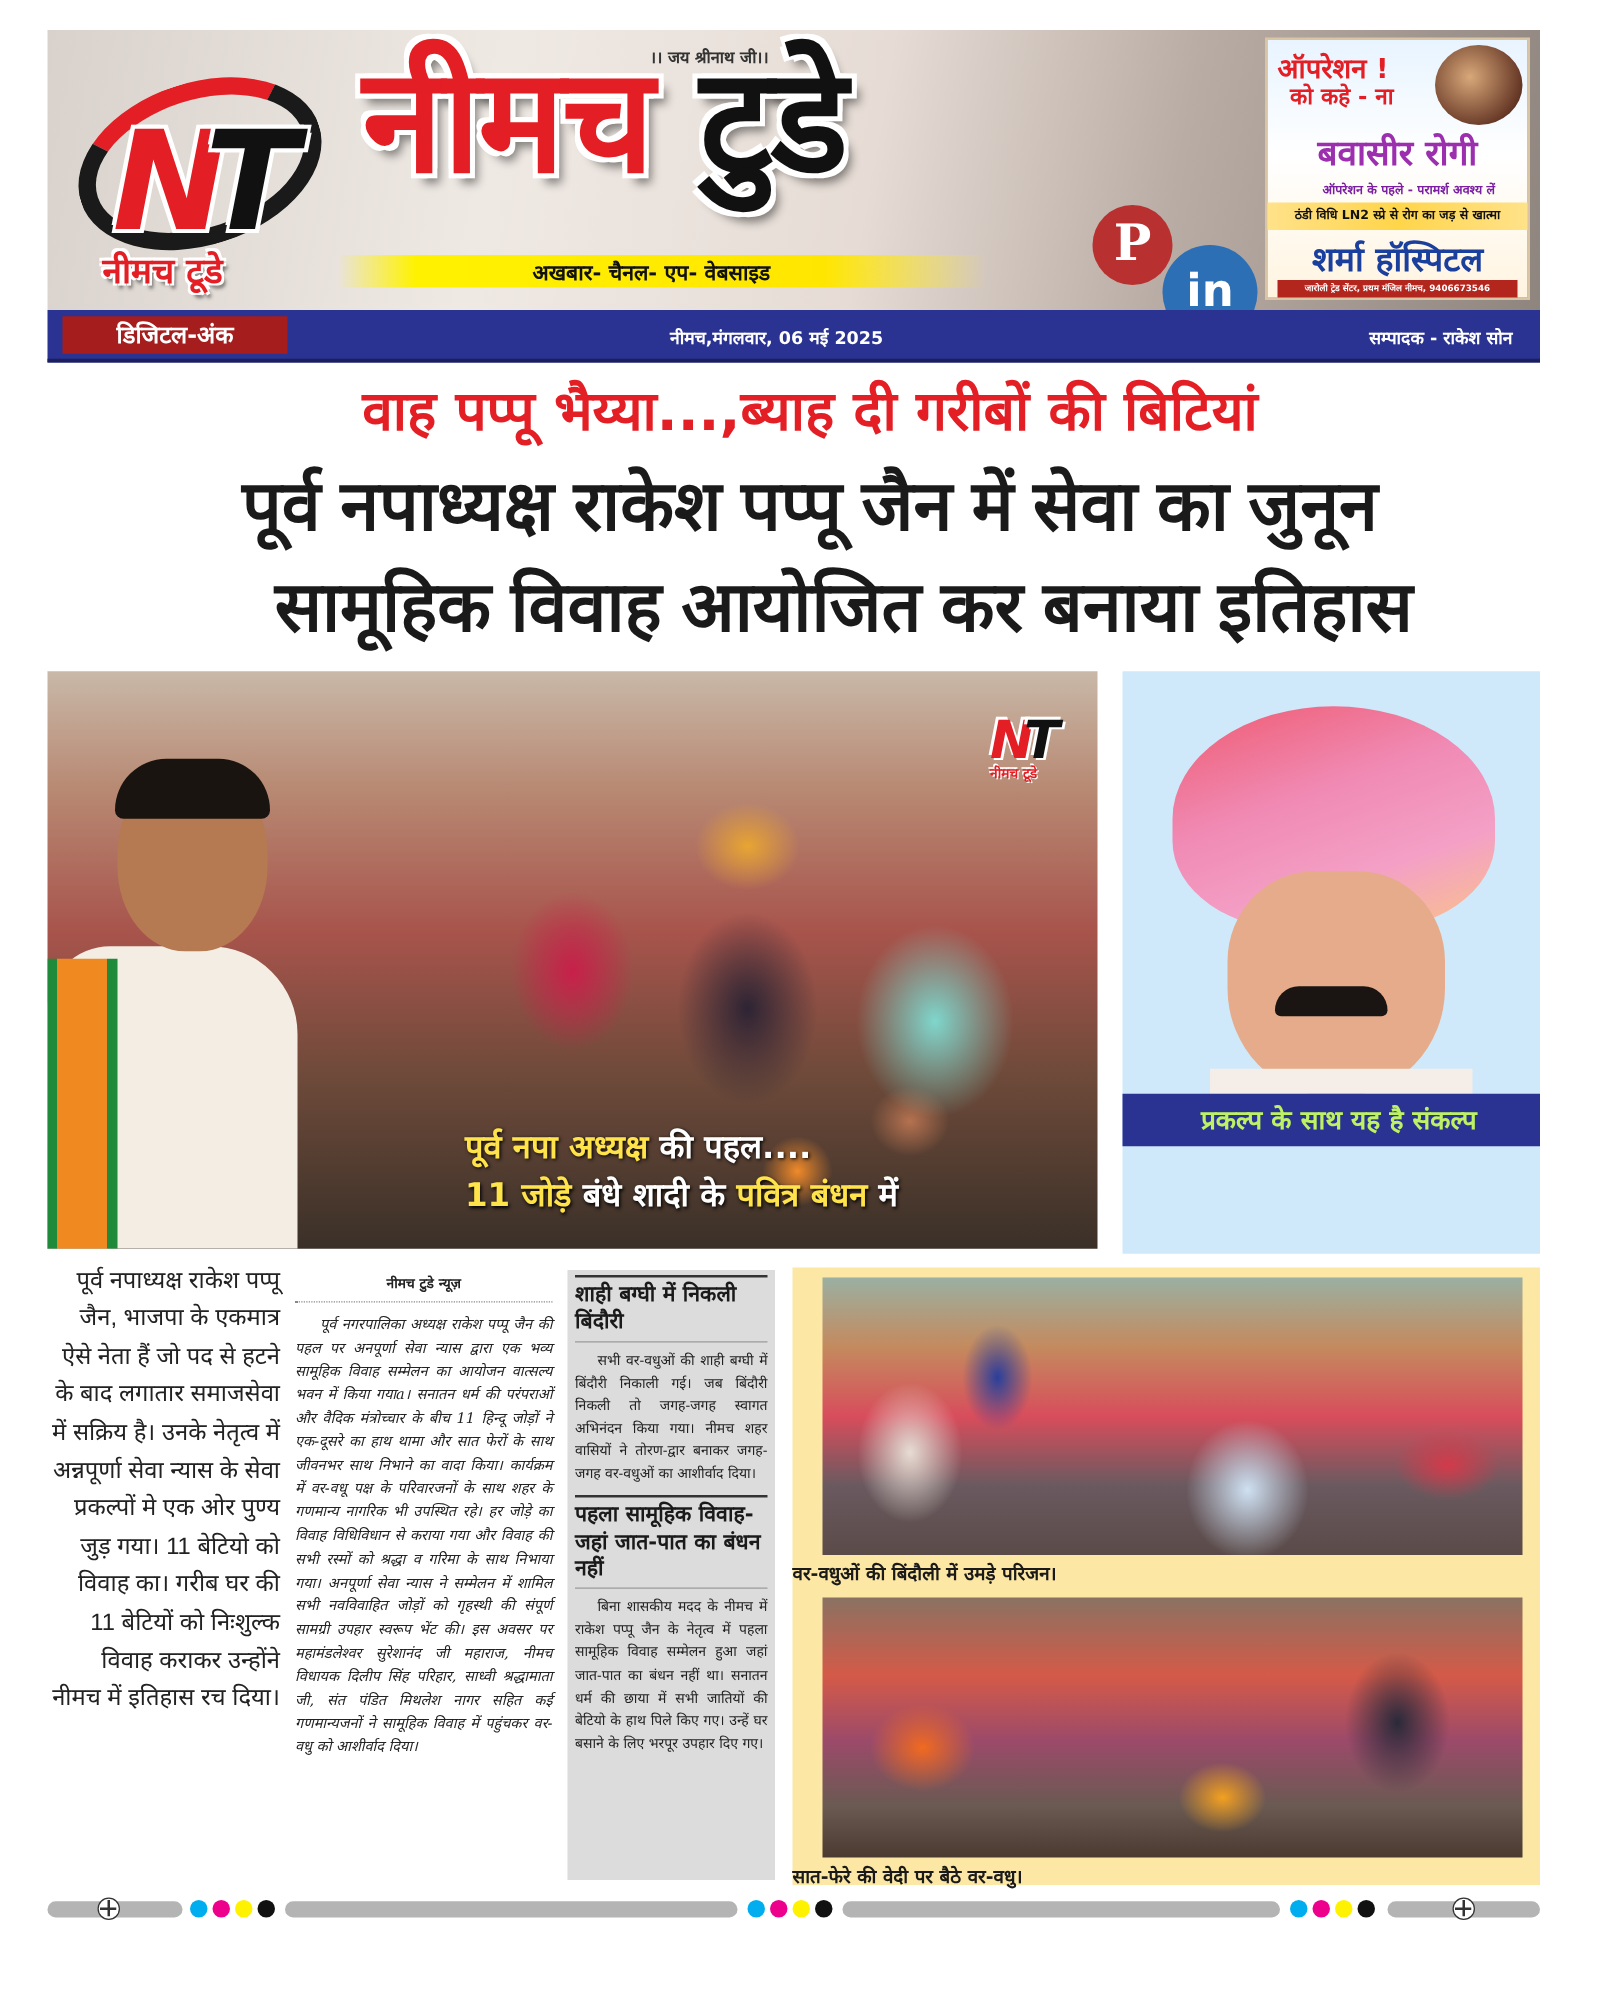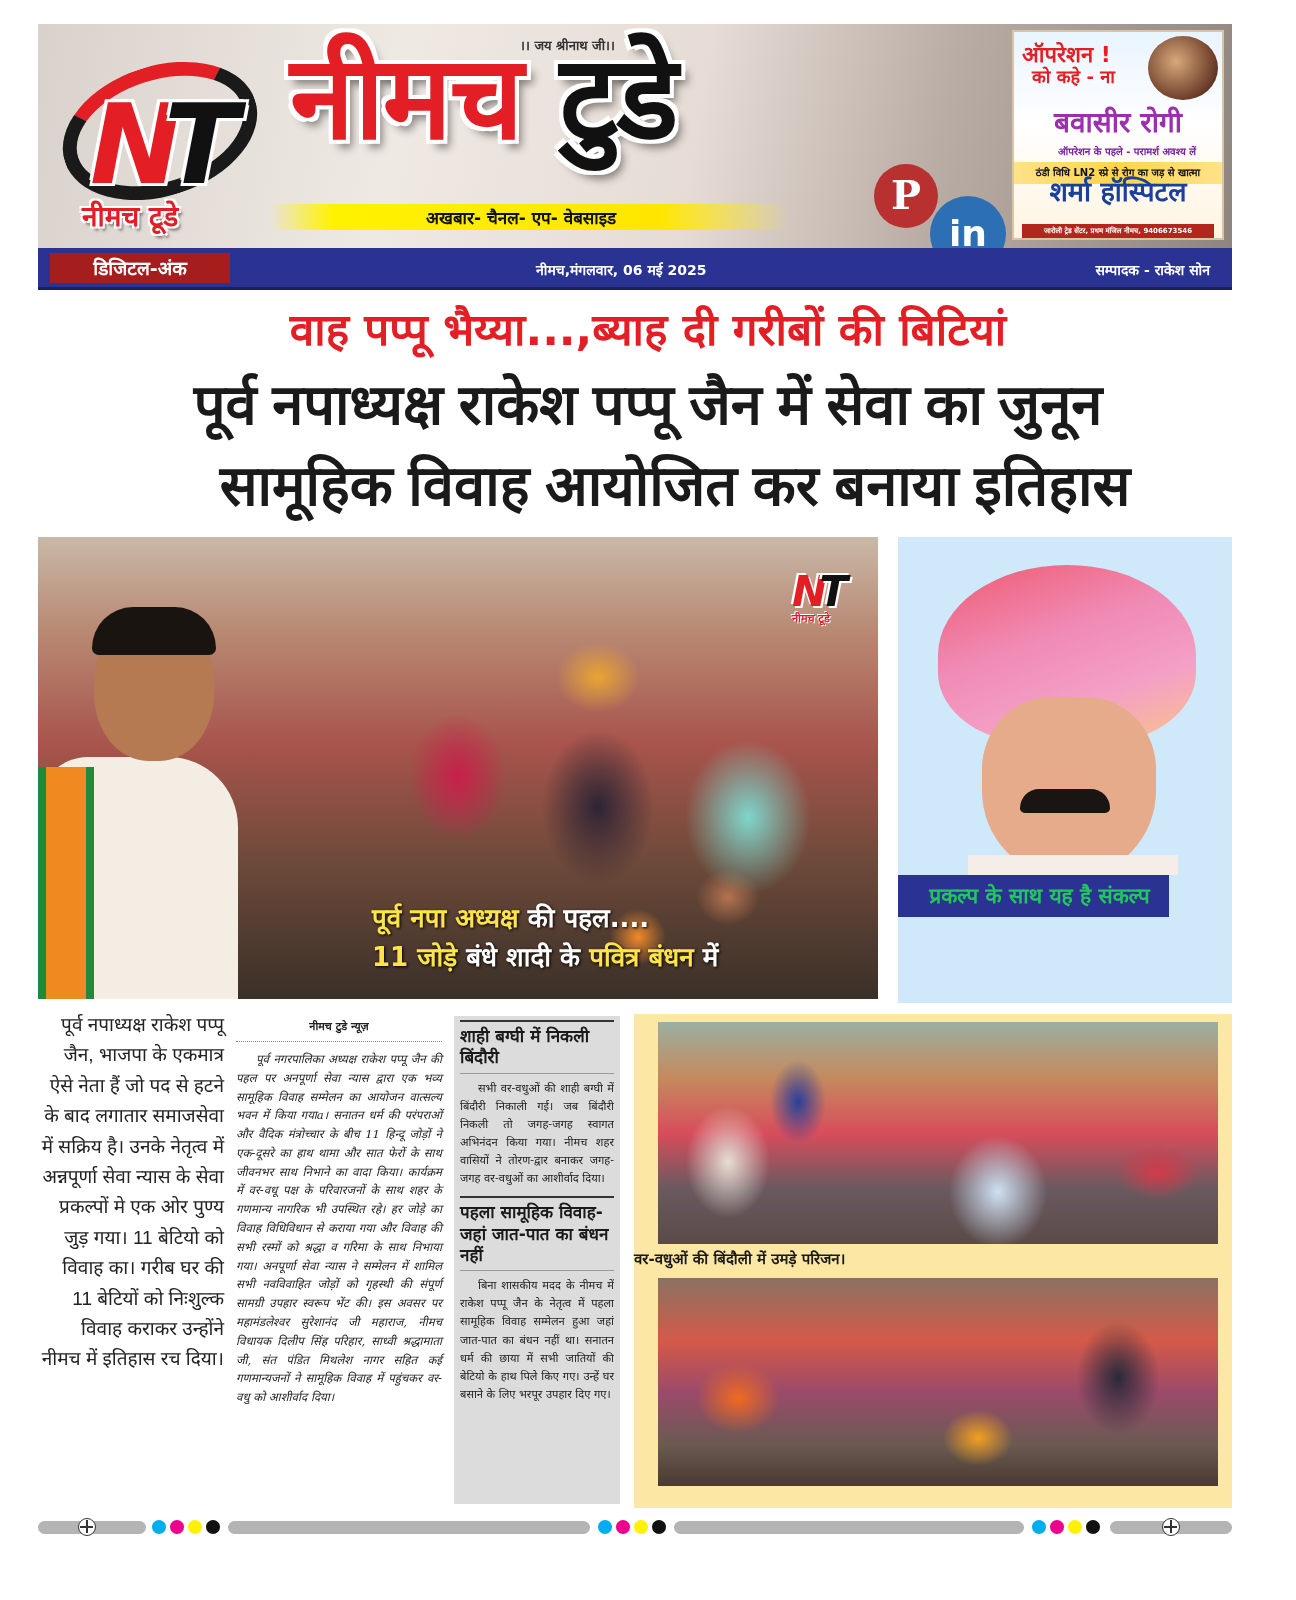--- a/index.html
+++ b/index.html
@@ -30,21 +30,21 @@
 
   .ad { position: absolute; left: 974px; top: 6px; width: 212px; height: 210px; border: 2px solid #d9c5a4;
     background: linear-gradient(180deg, #e8f4ff 0%, #ffffff 45%, #fff4e0 100%); text-align: center; }
   .ad-op { position: absolute; left: 8px; top: 6px; font: 900 22px "DejaVu Sans", sans-serif; color: #e31e24; }
   .ad-no { position: absolute; left: 18px; top: 32px; font: 900 18px "DejaVu Sans", sans-serif; color: #e31e24; }
   .ad-photo { position: absolute; left: 134px; top: 4px; width: 70px; height: 64px; border-radius: 50%; background: radial-gradient(circle at 40% 40%, #d8a87a, #6a3b28 70%, #2a1a14); }
   .ad-disease { position: absolute; left: 0; width: 100%; top: 70px; font: 900 28px "DejaVu Sans", sans-serif; color: #9b2fae; }
   .ad-consult { position: absolute; left: 0; width: 100%; top: 112px; font: 700 10px "DejaVu Sans", sans-serif; color: #7a1fa2; padding-left: 18px; }
   .ad-method { position: absolute; left: 0; width: 100%; top: 130px; height: 22px; background: linear-gradient(90deg,#ffe28a,#ffd54a,#ffe28a);
     font: 700 10px/22px "DejaVu Sans", sans-serif; color: #111; }
-  .ad-hosp { position: absolute; left: 0; width: 100%; top: 140px; font: 900 27px "DejaVu Sans", sans-serif; color: #1b3f9c; }
+  .ad-hosp { position: absolute; left: 0; width: 100%; top: 156px; font: 900 27px "DejaVu Sans", sans-serif; color: #1b3f9c; }
   .ad-addr { position: absolute; left: 8px; right: 8px; top: 192px; height: 14px; background: #b3261e; color: #fff; font: 700 7px/14px "DejaVu Sans", sans-serif; }
 
   .dateline { position: absolute; left: 38px; top: 248px; width: 1194px; height: 42px; background: #2a3391; border-bottom: 3px solid #1b1f5e; }
   .edition { position: absolute; left: 12px; top: 5px; width: 180px; height: 30px; background: #a51d1d; color: #fff;
     font: 700 19px/30px "DejaVu Sans", sans-serif; text-align: center; }
   .date { position: absolute; left: 498px; top: 12px; color: #fff; font: 700 14px "DejaVu Sans", sans-serif; }
   .editor { position: absolute; right: 22px; top: 12px; color: #fff; font: 700 14px "DejaVu Sans", sans-serif; }
 
   .kicker { position: absolute; left: 0; width: 1296px; top: 306px; text-align: center; font: 700 44px/1.1 "DejaVu Sans", sans-serif; color: #e31e24; }
   .headline { position: absolute; left: 0; width: 1296px; text-align: center; font: 900 56px/1.1 "Liberation Sans", sans-serif; color: #1a1a1a; white-space: nowrap; }
@@ -70,21 +70,21 @@
   .photo-logo .nm { font: 900 11px "DejaVu Sans", sans-serif; color: #e31e24; text-shadow: 1px 1px 0 #fff, -1px -1px 0 #fff; margin-top: -6px; }
   .photo-cap { position: absolute; left: 334px; top: 362px; font: 700 26px/1.5 "DejaVu Sans", sans-serif; color: #fff; text-shadow: 1px 1px 3px #000; white-space: nowrap; }
   .photo-cap .y { color: #ffe34a; }
 
   .profile { position: absolute; left: 898px; top: 537px; width: 334px; height: 466px; background: #cfe9fa; }
   .turban { position: absolute; left: 40px; top: 28px; width: 258px; height: 180px; border-radius: 50% 50% 40% 40%;
     background: linear-gradient(160deg, #ef5a70 0%, #f08ab4 40%, #f4a0c6 70%, #f9c486 100%); }
   .face { position: absolute; left: 84px; top: 160px; width: 174px; height: 180px; border-radius: 40% 40% 48% 48%; background: #e5ab8a; }
   .mustache { position: absolute; left: 122px; top: 252px; width: 90px; height: 24px; border-radius: 40px 40px 10px 10px; background: #1a1412; }
   .shirt { position: absolute; left: 70px; top: 318px; width: 210px; height: 20px; background: #f4ede8; }
-  .profile-title { position: absolute; left: 0; top: 338px; width: 271px; height: 42px; background: #2a3391; color: #22c55e;
+  .profile-title { position: absolute; left: 0; top: 338px; width: 334px; height: 42px; background: #2a3391; color: #bef264;
     font: 700 21px/42px "DejaVu Sans", sans-serif; text-align: center; padding-left: 12px; }
   .profile-text { position: absolute; left: 6px; top: 384px; width: 324px; font: italic 11px/1.6 "DejaVu Serif", serif; color: #2a2a6a; }
 
   .col1 { position: absolute; left: 40px; top: 1010px; width: 184px; text-align: right; font: 19px/1.6 "Liberation Sans", sans-serif; color: #222; }
   .col2 { position: absolute; left: 236px; top: 1018px; width: 206px; font: 11.6px/1.62 "DejaVu Serif", serif; color: #222; text-align: justify; }
   .byline { text-align: center; font: 700 11px "DejaVu Sans", sans-serif; padding-bottom: 8px; border-bottom: 1px dotted #888; margin-bottom: 8px; }
   .col2 p { text-indent: 20px; font-style: italic; }
   .col3 { position: absolute; left: 454px; top: 1016px; width: 166px; height: 488px; background: #dcdcdc; padding: 4px 6px; }
   .col3 h3 { font: 700 17px/1.25 "DejaVu Sans", sans-serif; color: #1a1a1a; border-top: 2px solid #333; padding-top: 4px; margin-bottom: 2px; }
   .col3 p { font: 11.2px/1.62 "DejaVu Serif", serif; text-align: justify; text-indent: 18px; color: #222; }
@@ -195,20 +195,21 @@
   <div style="height:8px"></div>
   <h3>पहला सामूहिक विवाह- जहां जात-पात का बंधन नहीं</h3>
   <div class="sep"></div>
   <p>बिना शासकीय मदद के नीमच में राकेश पप्पू जैन के नेतृत्व में पहला सामूहिक विवाह सम्मेलन हुआ जहां जात-पात का बंधन नहीं था। सनातन धर्म की छाया में सभी जातियों की बेटियो के हाथ पिले किए गए। उन्हें घर बसाने के लिए भरपूर उपहार दिए गए।</p>
 </aside>
 
 <section class="gallery">
   <div class="g-photo g1"></div>
   <div class="g-cap c1">वर-वधुओं की बिंदौली में उमड़े परिजन।</div>
   <div class="g-photo g2"></div>
+  <div class="g-cap c2">सात-फेरे की वेदी पर बैठे वर-वधु।</div>
 </section>
 
 <div class="regbar">
   <div class="rb-seg" style="left:0;width:108px"></div>
   <div class="rb-cross" style="left:40px"></div>
   <div class="rb-dot" style="left:114px;background:#00aeef"></div>
   <div class="rb-dot" style="left:132px;background:#ec008c"></div>
   <div class="rb-dot" style="left:150px;background:#fff200"></div>
   <div class="rb-dot" style="left:168px;background:#111"></div>
   <div class="rb-seg" style="left:190px;width:362px"></div>

